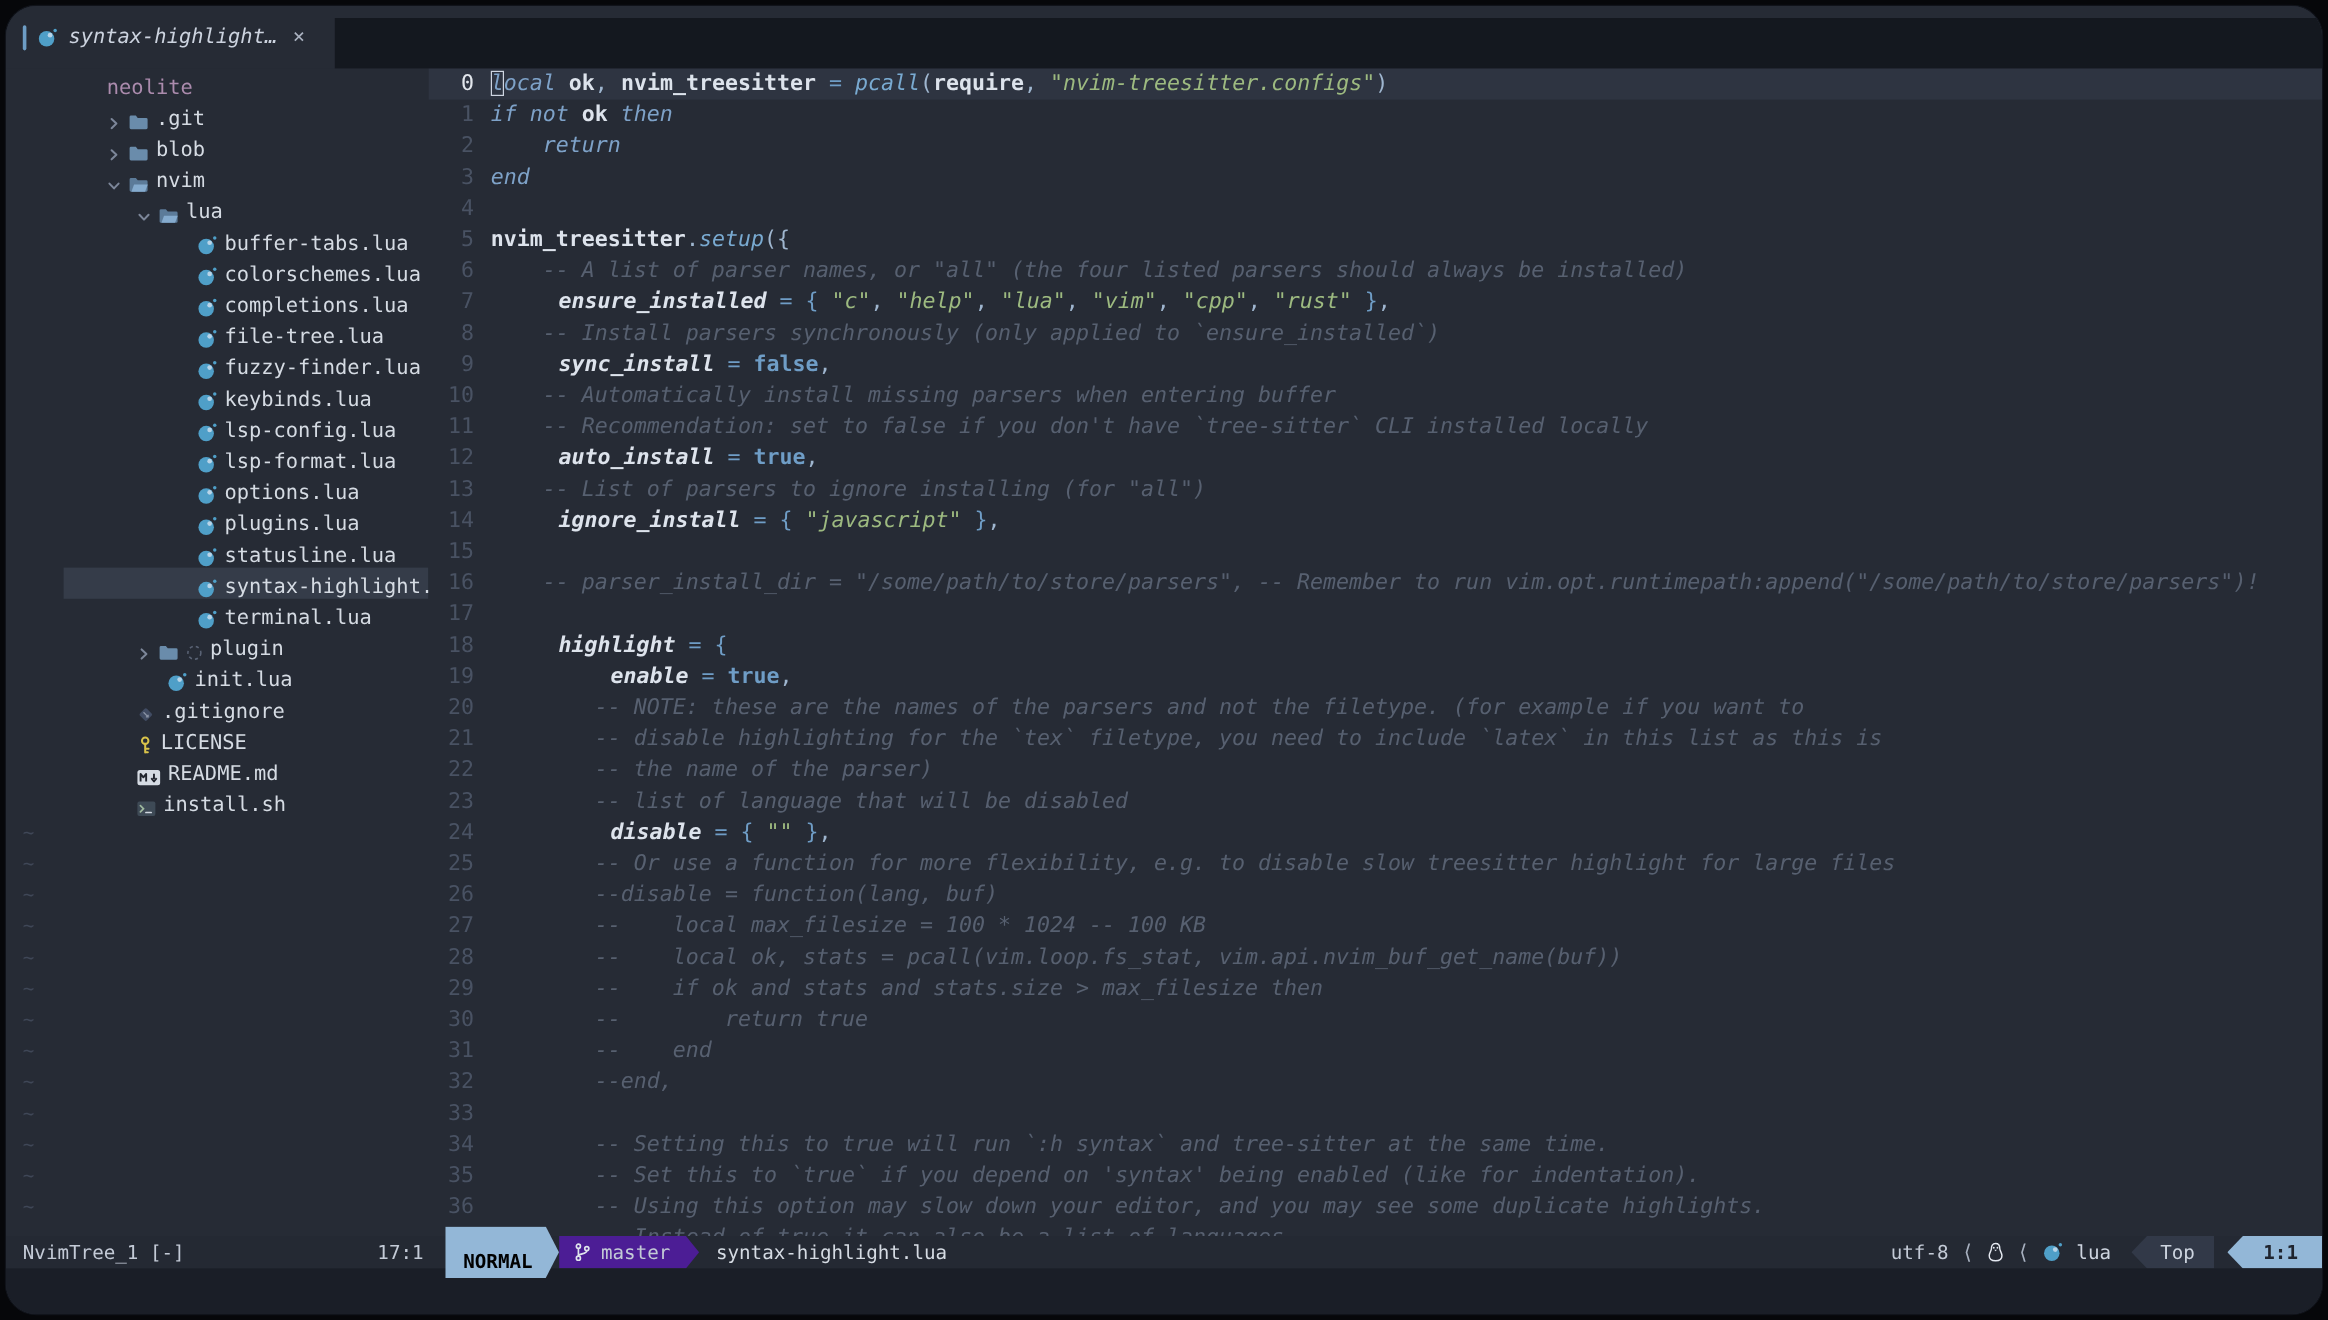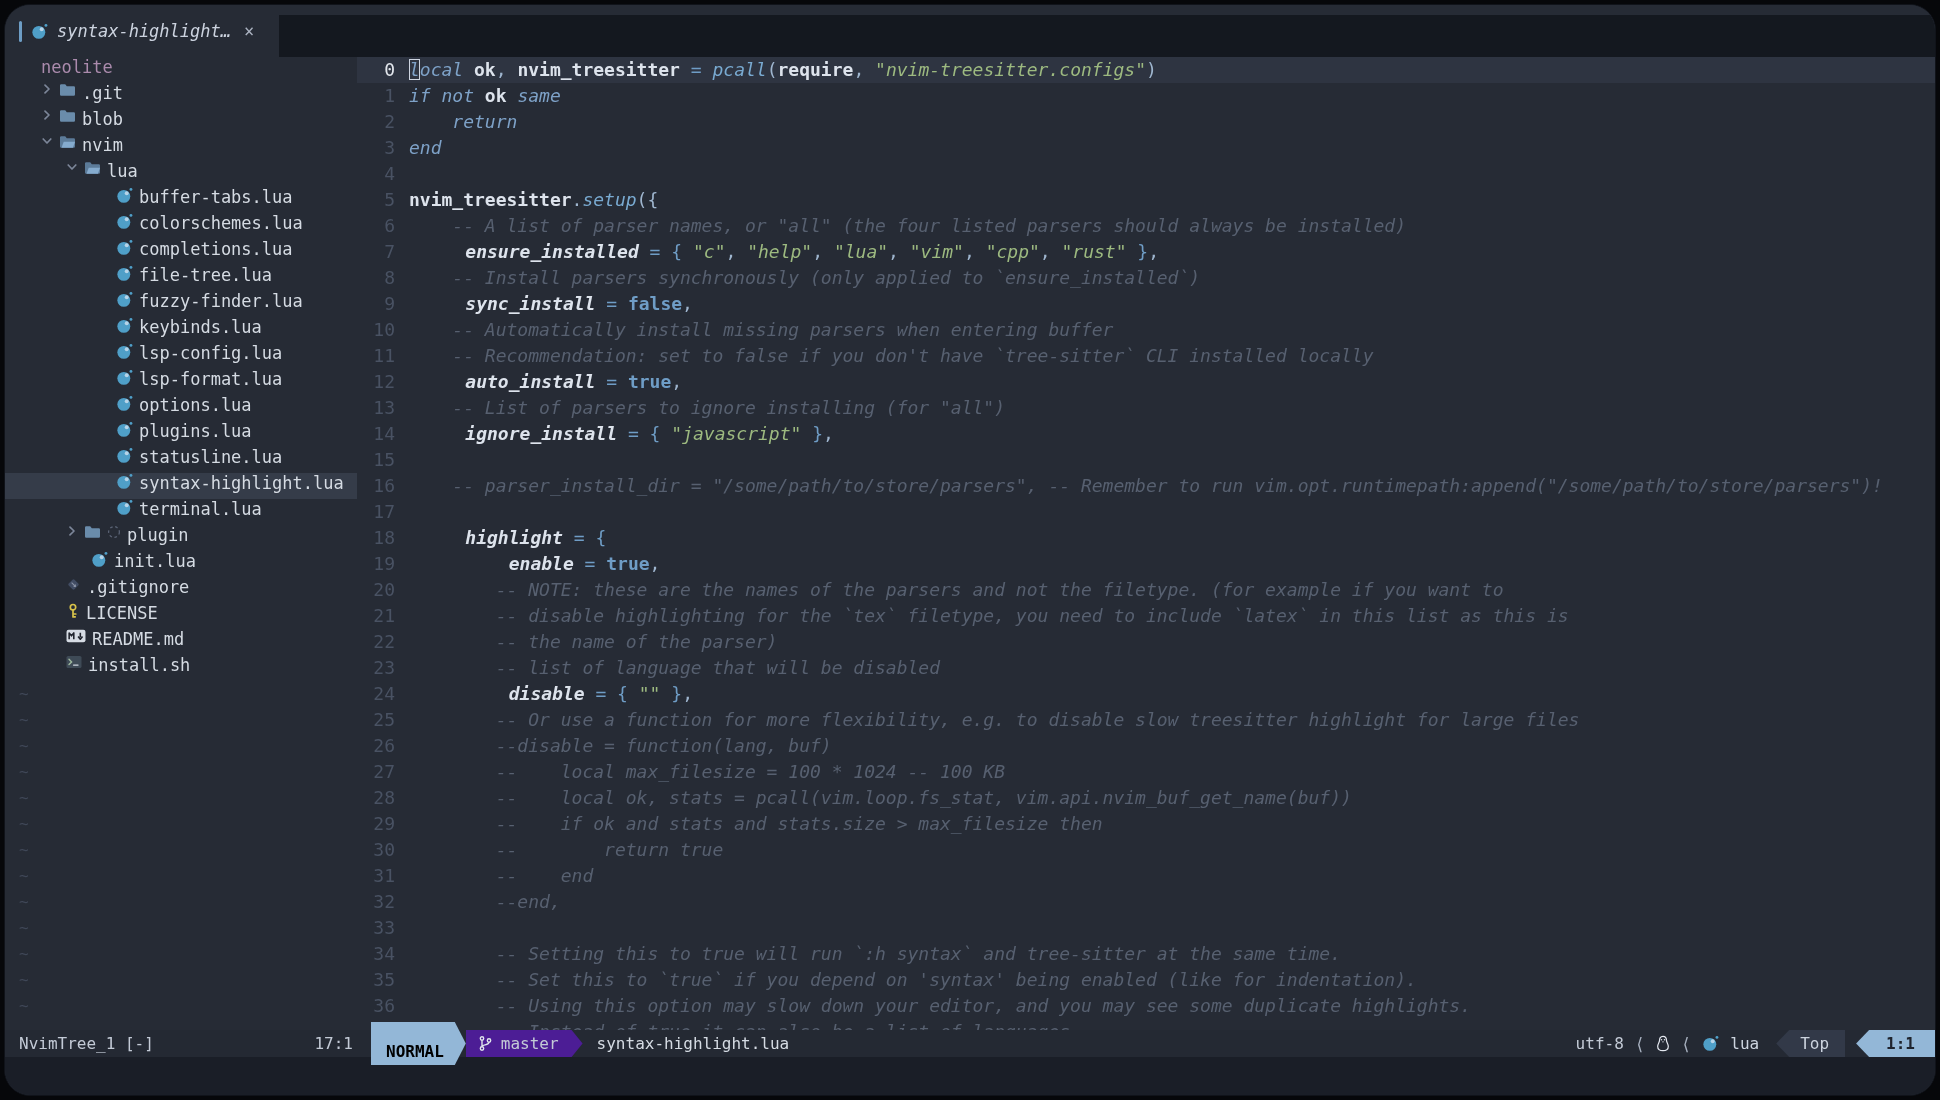--- a/index.html
+++ b/index.html
@@ -7,21 +7,21 @@
   
   .tabline{height:52px;display:flex;background:#262b35;flex:none;}
   .tab{width:260px;display:flex;align-items:center;padding-left:14px;gap:9px;cursor:default;}
   .tab-bar{width:3px;height:21px;background:#6d9dc5;border-radius:2px;}
   .tab-title{font-style:italic;font-size:17px;color:#ccd3df;white-space:nowrap;}
   .tab-close{color:#aab2c0;font-size:17px;margin-left:4px;}
   .tabline-fill{flex:1;background:#14181f;margin-top:10px;}
   
   .main{flex:1;display:flex;overflow:hidden;}
   .sidebar{width:352px;flex:none;overflow:hidden;font-size:17px;color:#d5dbe3;}
-  .tree-row{height:26px;display:flex;align-items:flex-start;gap:6px;white-space:nowrap;}
+  .tree-row{height:26px;display:flex;align-items:flex-end;gap:6px;white-space:nowrap;margin-left:48px;}
   .tree-row.sel{background:#353c49;}
   .tree-root{color:#ab8bad;}
   .tilde{height:26px;line-height:26px;padding-left:14px;color:#3f4757;font-size:16px;}
   .icon{display:inline-flex;align-items:center;justify-content:center;flex:none;}
   
   .editor{flex:1;overflow:hidden;font-size:18px;line-height:26px;}
   .code-line{display:flex;height:26px;white-space:pre;}
   .code-line.cursorline{background:#2e3441;}
   .ln{width:52px;flex:none;text-align:right;padding-right:14px;color:#495263;box-sizing:border-box;}
   .cursorline .ln{color:#e2e6ec;}
@@ -341,21 +341,21 @@
           <div class="tilde">~</div>
           <div class="tilde">~</div>
           <div class="tilde">~</div>
           <div class="tilde">~</div>
           <div class="tilde">~</div>
           <div class="tilde">~</div>
         </div>
     </div>
     <div class="editor" id="code">
         <div class="code-line cursorline"><span class="ln">0</span><span><span class="kwcur">l</span><span class="kw">ocal </span><span class="id">ok</span><span class="pn">, </span><span class="id">nvim_treesitter</span><span class="op"> = </span><span class="fn">pcall</span><span class="pn">(</span><span class="id">require</span><span class="pn">, </span><span class="str">"nvim-treesitter.configs"</span><span class="pn">)</span></span></div>
-        <div class="code-line"><span class="ln">1</span><span><span class="kw">if not </span><span class="id">ok</span><span class="kw"> same</span></span></div>
+        <div class="code-line"><span class="ln">1</span><span><span class="kw">if not </span><span class="id">ok</span><span class="kw"> then</span></span></div>
         <div class="code-line"><span class="ln">2</span><span><span class="kw">    return</span></span></div>
         <div class="code-line"><span class="ln">3</span><span><span class="kw">end</span></span></div>
         <div class="code-line"><span class="ln">4</span><span></span></div>
         <div class="code-line"><span class="ln">5</span><span><span class="id">nvim_treesitter</span><span class="pn">.</span><span class="fn">setup</span><span class="pn">({</span></span></div>
         <div class="code-line"><span class="ln">6</span><span><span class="cm">    -- A list of parser names, or "all" (the four listed parsers should always be installed)</span></span></div>
         <div class="code-line"><span class="ln">7</span><span><span class="tx">    </span><span class="fld">ensure_installed</span><span class="op"> = </span><span class="br">{ </span><span class="str">"c"</span><span class="pn">, </span><span class="str">"help"</span><span class="pn">, </span><span class="str">"lua"</span><span class="pn">, </span><span class="str">"vim"</span><span class="pn">, </span><span class="str">"cpp"</span><span class="pn">, </span><span class="str">"rust"</span><span class="br"> }</span><span class="pn">,</span></span></div>
         <div class="code-line"><span class="ln">8</span><span><span class="cm">    -- Install parsers synchronously (only applied to `ensure_installed`)</span></span></div>
         <div class="code-line"><span class="ln">9</span><span><span class="tx">    </span><span class="fld">sync_install</span><span class="op"> = </span><span class="bool">false</span><span class="pn">,</span></span></div>
         <div class="code-line"><span class="ln">10</span><span><span class="cm">    -- Automatically install missing parsers when entering buffer</span></span></div>
         <div class="code-line"><span class="ln">11</span><span><span class="cm">    -- Recommendation: set to false if you don't have `tree-sitter` CLI installed locally</span></span></div>

